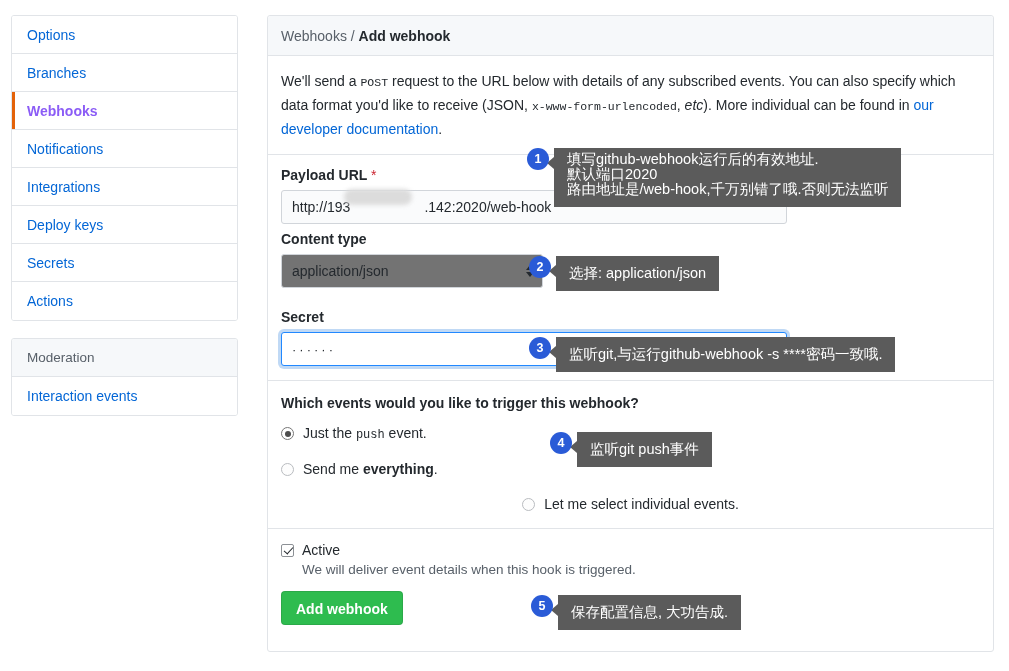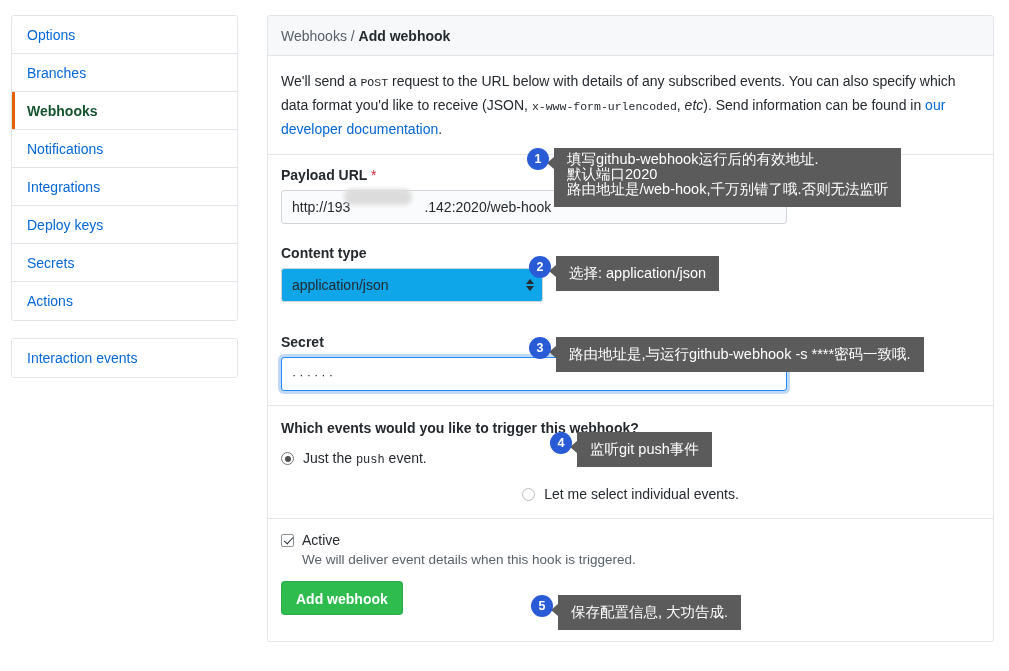--- a/index.html
+++ b/index.html
@@ -38,21 +38,21 @@
     padding: 0 15px;
     font-size: 14px;
     color: #0366d6;
     border-bottom: 1px solid #e1e4e8;
     white-space: nowrap;
     cursor: pointer;
     background: #ffffff;
   }
   .nav-item:last-child { border-bottom: none; }
   .nav-item.selected {
-    color: #14532d;
+    color: #8b5cf6;
     font-weight: bold;
     cursor: default;
   }
   .nav-item.selected::before {
     content: "";
     position: absolute;
     left: 0; top: 0; bottom: 0;
     width: 3px;
     background: #e36209;
   }
@@ -159,21 +159,21 @@
     width: 262px;
   }
   .select-input {
     width: 262px;
     height: 34px;
     padding: 0 26px 0 10px;
     font-size: 14px;
     color: #24292e;
     border: 1px solid #d1d5da;
     border-radius: 3px;
-    background: #0ea5e9;
+    background: #737373;
     line-height: 32px;
   }
   .select-arrows {
     position: absolute;
     right: 9px; top: 50%;
     transform: translateY(-50%);
     width: 9px; height: 16px;
     display: flex; flex-direction: column;
     justify-content: center; align-items: center;
     gap: 2px;
@@ -334,69 +334,74 @@
       <div class="nav-item">Branches</div>
       <div class="nav-item selected">Webhooks</div>
       <div class="nav-item">Notifications</div>
       <div class="nav-item">Integrations</div>
       <div class="nav-item">Deploy keys</div>
       <div class="nav-item">Secrets</div>
       <div class="nav-item">Actions</div>
     </div>
 
     <div class="nav-card">
+      <div class="nav-head">Moderation</div>
       <div class="nav-item">Interaction events</div>
     </div>
 
   </div>
 
   <div id="main">
 
     <div id="panel-header">
       <span>Webhooks /</span>
       <span class="crumb-current">Add webhook</span>
     </div>
 
     <div class="panel-body">
-      <p class="intro"><span>We'll send a </span><code>POST</code><span> request to the URL below with details of any subscribed events. You can also specify which data format you'd like to receive (JSON, </span><code>x-www-form-urlencoded</code><span>, </span><em>etc</em><span>). Send information can be found in </span><a href="#">our developer documentation</a><span>.</span></p>
+      <p class="intro"><span>We'll send a </span><code>POST</code><span> request to the URL below with details of any subscribed events. You can also specify which data format you'd like to receive (JSON, </span><code>x-www-form-urlencoded</code><span>, </span><em>etc</em><span>). More individual can be found in </span><a href="#">our developer documentation</a><span>.</span></p>
     </div>
 
     <div class="divider"></div>
 
     <div class="form-section">
 
       <label class="field-label">
         <span>Payload URL</span>
         <span class="req">*</span>
       </label>
       <div class="text-input" style="line-height:32px;"><span>http://193</span><span style="display:inline-block;width:74px;"></span><span>.142:2020/web-hook</span></div>
 
-      <label class="field-label" style="margin-top:21px;">Content type</label>
+      <label class="field-label" style="margin-top:7px;">Content type</label>
       <div class="select-wrap">
         <div class="select-input">application/json</div>
         <div class="select-arrows">
           <span class="tri-up"></span>
           <span class="tri-down"></span>
         </div>
       </div>
 
-      <label class="field-label" style="margin-top:32px;">Secret</label>
+      <label class="field-label" style="margin-top:21px;">Secret</label>
       <div class="text-input focused" style="line-height:32px;"><span class="dots">······</span></div>
     </div>
 
     <div class="divider"></div>
 
     <div class="form-section" style="padding-top:14px;padding-bottom:10px;">
       <p class="events-question">Which events would you like to trigger this webhook?</p>
 
       <div class="radio-row">
         <span class="radio checked"></span>
         <span><span>Just the </span><code>push</code><span> event.</span></span>
       </div>
 
+      <div class="radio-row">
+        <span class="radio"></span>
+        <span><span>Send me </span><b>everything</b><span>.</span></span>
+      </div>
 
       <div class="radio-row">
         <span class="radio"></span>
         <span>Let me select individual events.</span>
       </div>
     </div>
 
     <div class="divider"></div>
 
     <div class="form-section" style="padding-top:13px;padding-bottom:26px;">
@@ -417,21 +422,21 @@
 路由地址是/web-hook,千万别错了哦.否则无法监听</span>
   </div>
 
   <div class="annot a2">
     <span class="badge">2</span>
     <span class="bubble">选择: application/json</span>
   </div>
 
   <div class="annot a3">
     <span class="badge">3</span>
-    <span class="bubble">路由地址是,与运行github-webhook -s ****密码一致哦.</span>
+    <span class="bubble">监听git,与运行github-webhook -s ****密码一致哦.</span>
   </div>
 
   <div class="annot a4">
     <span class="badge">4</span>
     <span class="bubble">监听git push事件</span>
   </div>
 
   <div class="annot a5">
     <span class="badge">5</span>
     <span class="bubble">保存配置信息, 大功告成.</span>

